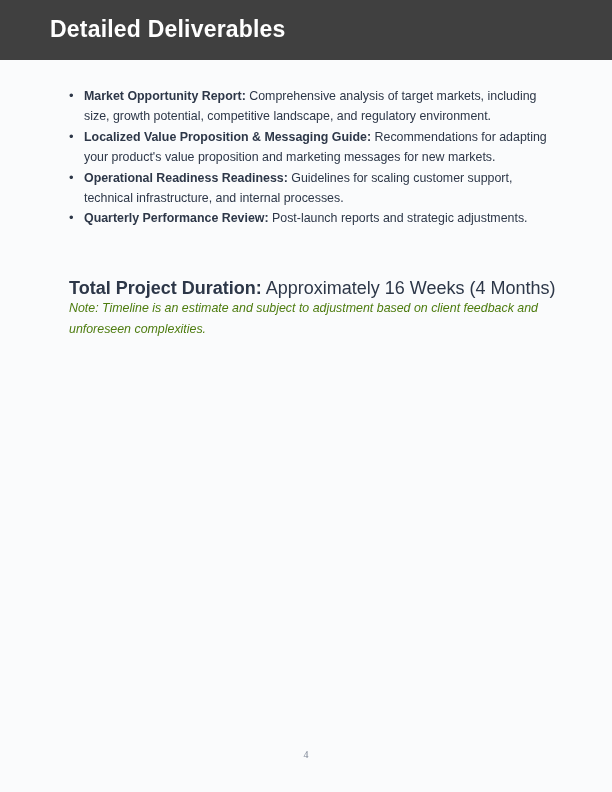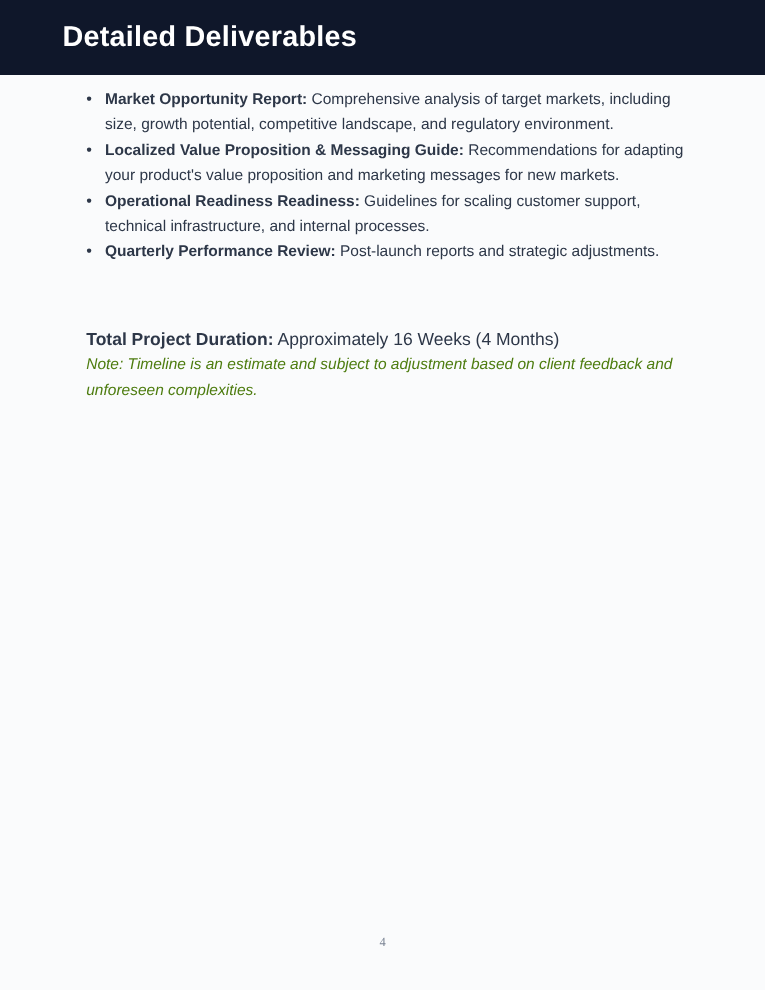--- a/index.html
+++ b/index.html
@@ -18,21 +18,21 @@
   }
   .page {
     position: relative;
     width: 612px;
     height: 792px;
     box-sizing: border-box;
   }
 
   
   .section-bar {
-    background: #0f172a;
+    background: #404040;
     width: 100%;
     box-sizing: border-box;
     display: flex;
     align-items: center;
   }
   .section-bar.first {
     height: 60px;
     padding-left: 50px;
   }
   .section-bar.second {
@@ -47,21 +47,21 @@
     line-height: 1.1;
     margin: 0;
     font-family: "Liberation Sans", "DejaVu Sans", sans-serif;
   }
 
   
   .section-body {
     box-sizing: border-box;
   }
   .deliverables-body {
-    padding: 9px 56px 0 56px;
+    padding: 26px 56px 0 56px;
   }
   .timeline-body {
     padding: 36px 56px 0 56px;
   }
 
   ul.bullets {
     list-style: none;
     margin: 0;
     padding: 0;
   }
@@ -88,21 +88,21 @@
   .rest {
     font-weight: normal;
   }
 
   ul.timeline-list > li {
     font-size: 12.4px;
     line-height: 20.5px;
   }
 
   .plain-line {
-    font-size: 14px;
+    font-size: 18px;
     line-height: 20.5px;
     color: #2d3748;
     padding-left: 13px;
   }
   .note-line {
     font-size: 12.4px;
     line-height: 20.4px;
     color: #4d7c0f;
     font-style: italic;
     padding-left: 13px;

